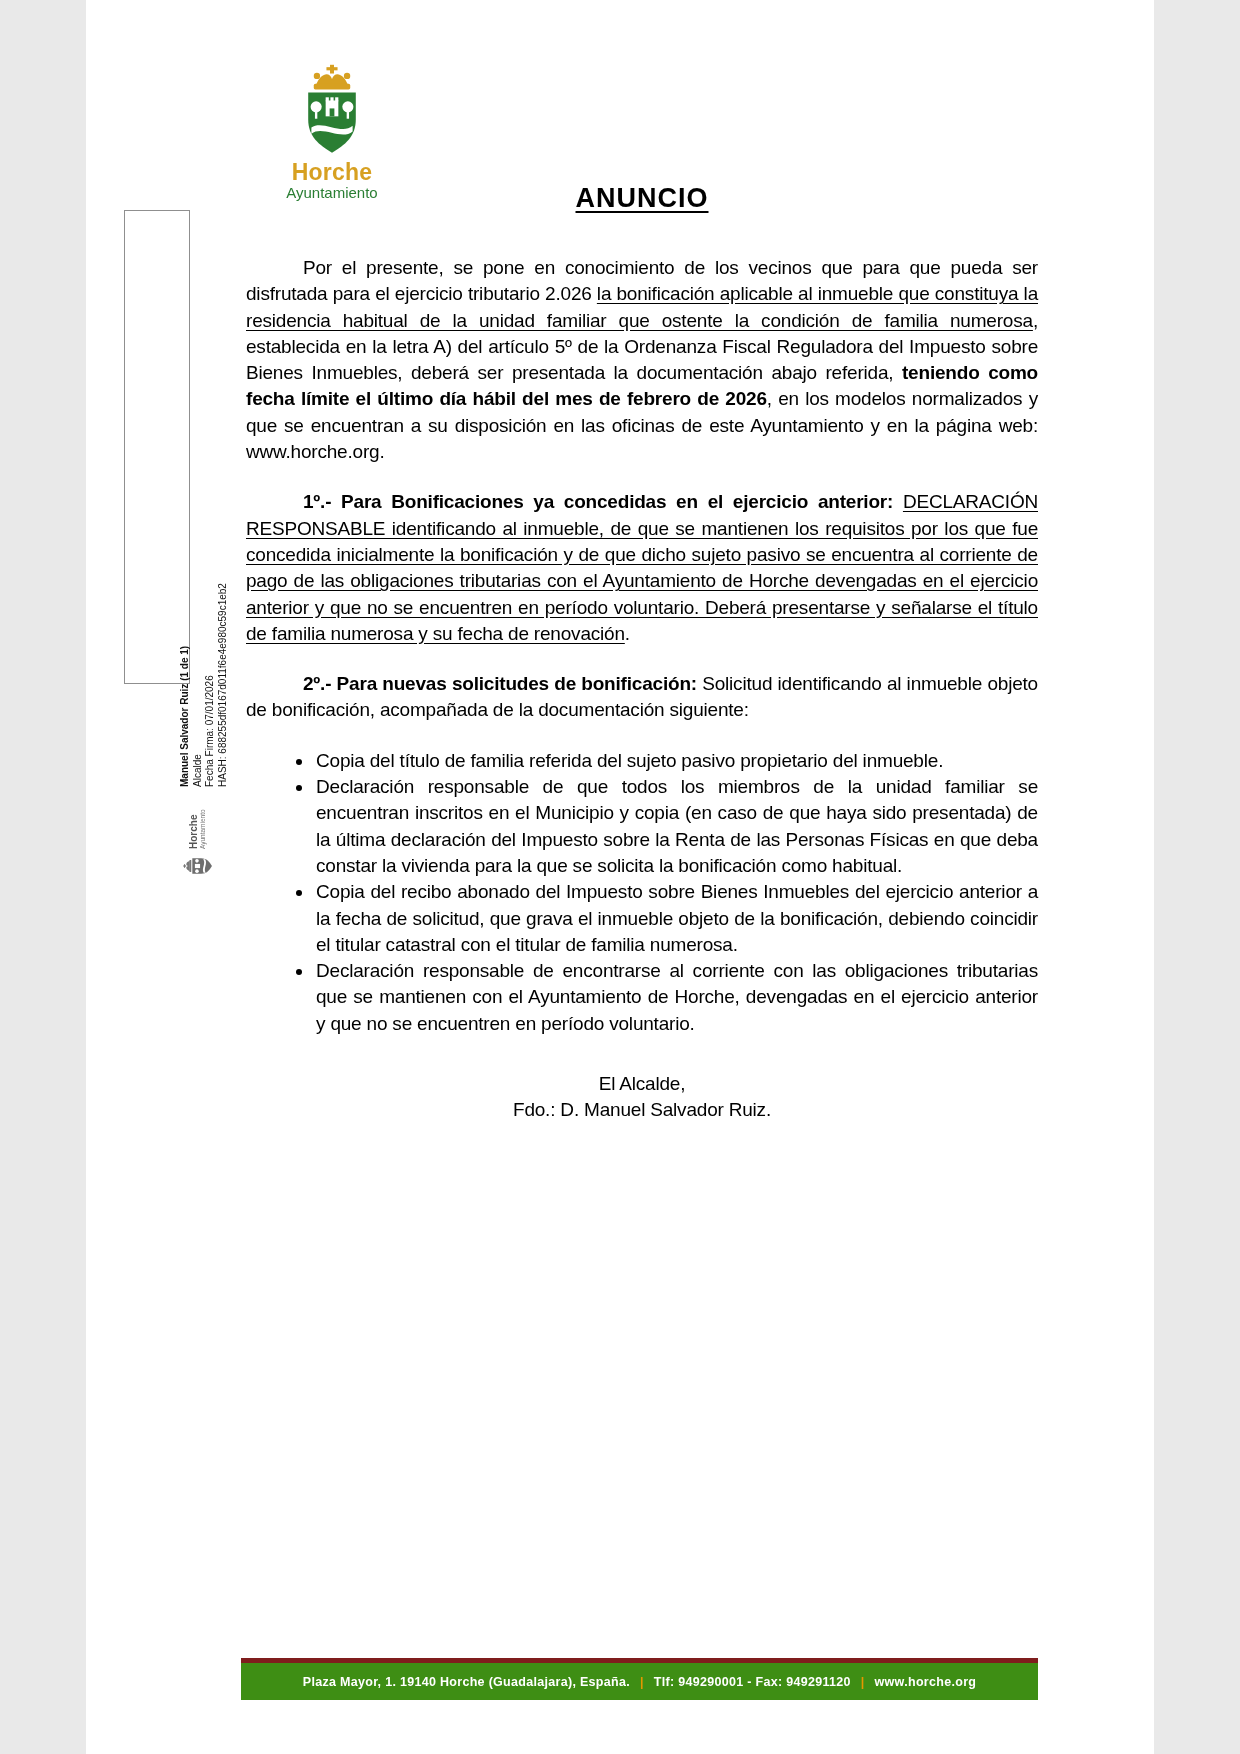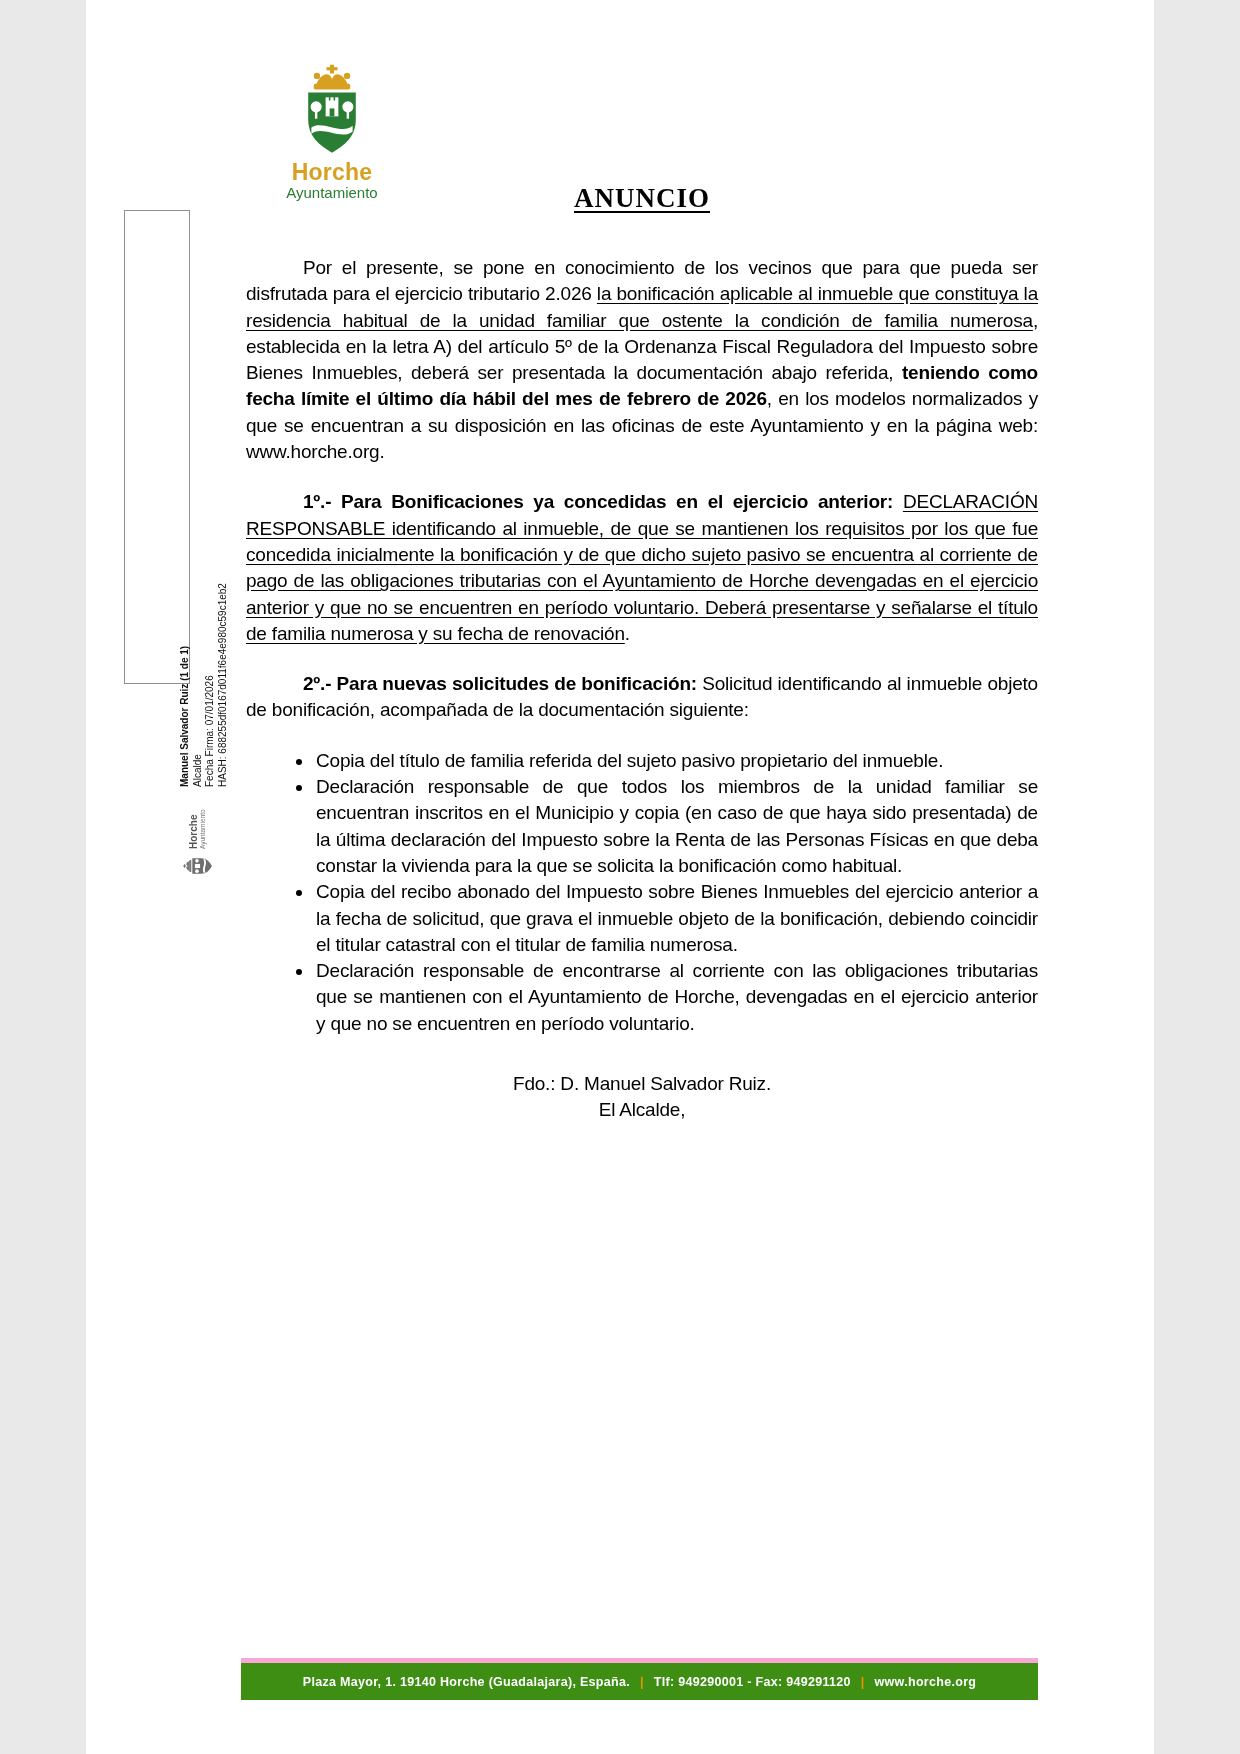--- a/index.html
+++ b/index.html
@@ -7,35 +7,35 @@
         font-family:"Liberation Sans",sans-serif;color:#000;overflow:hidden;}
 
   
   .logo-block{position:absolute;left:186px;top:64px;width:120px;text-align:center;}
   .logo-name{font-size:23px;font-weight:bold;color:#d7a021;line-height:24px;letter-spacing:.2px;}
   .logo-sub{font-size:15px;color:#2a7e33;line-height:17px;}
 
   
   .content{position:absolute;left:160px;top:0;width:792px;}
   .doc-title{margin:183px 0 0 0;text-align:center;font-size:27px;font-weight:bold;
-             text-decoration:underline;text-underline-offset:4px;letter-spacing:1px;font-family:Liberation Serif, serif;}
+             text-decoration:underline;text-underline-offset:4px;letter-spacing:1px;}
   p.doc{font-size:19px;line-height:26.3px;text-align:justify;margin:24px 0 0 0;
         text-indent:57px;letter-spacing:-0.2px;}
   p.first{margin-top:41px;}
   ul.doc{margin:24px 0 0 0;padding:0 0 0 68px;font-size:19px;line-height:26.3px;
          text-align:justify;letter-spacing:-0.2px;}
   ul.doc li{margin:0;padding-left:2px;}
   .seg-b{font-weight:bold;}
   .seg-u{text-decoration:underline;text-underline-offset:3px;}
   .closing{margin-top:34px;text-align:center;font-size:19px;line-height:26.3px;letter-spacing:-0.2px;}
   .closing .bold-line{font-weight:bold;}
 
   
   .footer-bar{position:absolute;left:155px;top:1658px;width:797px;height:37px;
-              background:#3e8e14;border-top:5px solid #f9a8d4;
+              background:#3e8e14;border-top:5px solid #7f1d1d;
               display:flex;align-items:center;justify-content:center;
               color:#ffffff;font-size:12.5px;font-weight:bold;letter-spacing:.3px;}
   .footer-bar .sep{color:#e59700;margin:0 10px;font-weight:bold;}
 
   
   .vrot{position:absolute;transform-origin:0 0;transform:rotate(-90deg);white-space:nowrap;}
   .stamp-box{position:absolute;left:38px;top:210px;width:64px;height:472px;
              border:1px solid #8f8f8f;background:#fff;}
   .stamp-lines{left:54px;top:576px;}
   .stamp-lines .sline{font-size:10px;line-height:12.5px;color:#111;}
@@ -114,22 +114,22 @@
     <p class="doc first"><span>Por el presente, se pone en conocimiento de los vecinos que para que pueda ser disfrutada para el ejercicio tributario 2.026 </span><span class="seg-u">la bonificación aplicable al inmueble que constituya la residencia habitual de la unidad familiar que ostente la condición de familia numerosa</span><span>, establecida en la letra A) del artículo 5º de la Ordenanza Fiscal Reguladora del Impuesto sobre Bienes Inmuebles, deberá ser presentada la documentación abajo referida, </span><span class="seg-b">teniendo como fecha límite el último día hábil del mes de febrero de 2026</span><span>, en los modelos normalizados y que se encuentran a su disposición en las oficinas de este Ayuntamiento y en la página web: www.horche.org.</span></p>
     <p class="doc"><span class="seg-b">1º.- Para Bonificaciones ya concedidas en el ejercicio anterior: </span><span class="seg-u">DECLARACIÓN RESPONSABLE identificando al inmueble, de que se mantienen los requisitos por los que fue concedida inicialmente la bonificación y de que dicho sujeto pasivo se encuentra al corriente de pago de las obligaciones tributarias con el Ayuntamiento de Horche devengadas en el ejercicio anterior y que no se encuentren en período voluntario. Deberá presentarse y señalarse el título de familia numerosa y su fecha de renovación</span><span>.</span></p>
     <p class="doc"><span class="seg-b">2º.- Para nuevas solicitudes de bonificación: </span><span>Solicitud identificando al inmueble objeto de bonificación, acompañada de la documentación siguiente:</span></p>
     <ul class="doc">
         <li>Copia del título de familia referida del sujeto pasivo propietario del inmueble.</li>
         <li>Declaración responsable de que todos los miembros de la unidad familiar se encuentran inscritos en el Municipio y copia (en caso de que haya sido presentada) de la última declaración del Impuesto sobre la Renta de las Personas Físicas en que deba constar la vivienda para la que se solicita la bonificación como habitual.</li>
         <li>Copia del recibo abonado del Impuesto sobre Bienes Inmuebles del ejercicio anterior a la fecha de solicitud, que grava el inmueble objeto de la bonificación, debiendo coincidir el titular catastral con el titular de familia numerosa.</li>
         <li>Declaración responsable de encontrarse al corriente con las obligaciones tributarias que se mantienen con el Ayuntamiento de Horche, devengadas en el ejercicio anterior y que no se encuentren en período voluntario.</li>
       </ul>
     <div class="closing">
+      <div>El Alcalde,</div>
       <div>Fdo.: D. Manuel Salvador Ruiz.</div>
-      <div>El Alcalde,</div>
     </div>
   </div>
 
   <div class="vrot margin-lines">
     <div class="mline">Cód. Validación: A2EM737QTDRSZCWRTKPRS3RS4</div>
     <div class="mline">Verificación: https://horche.sedelectronica.es/</div>
     <div class="mline">Documento firmado electrónicamente desde la plataforma esPublico Gestiona | Página 1 de 1</div>
   </div>
 
   <svg class="qr" viewBox="0 0 25 25" shape-rendering="crispEdges">

